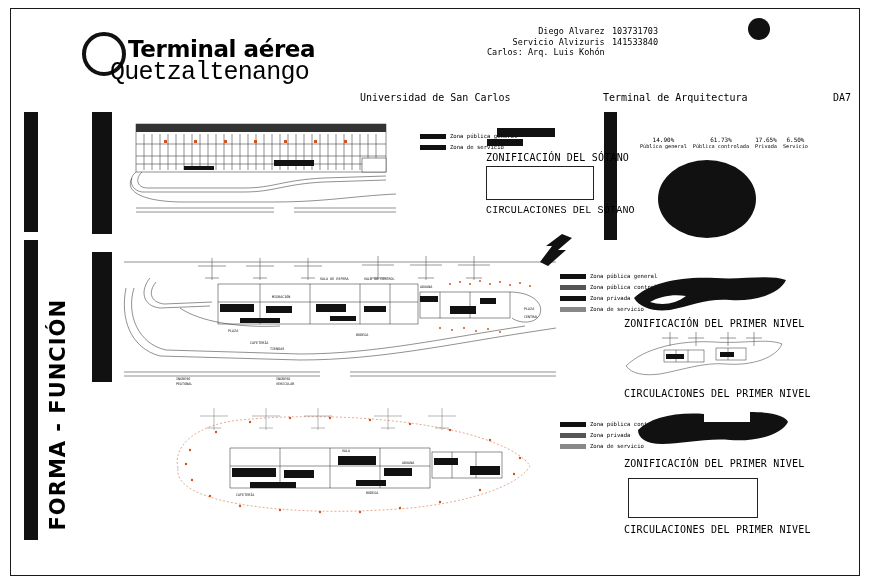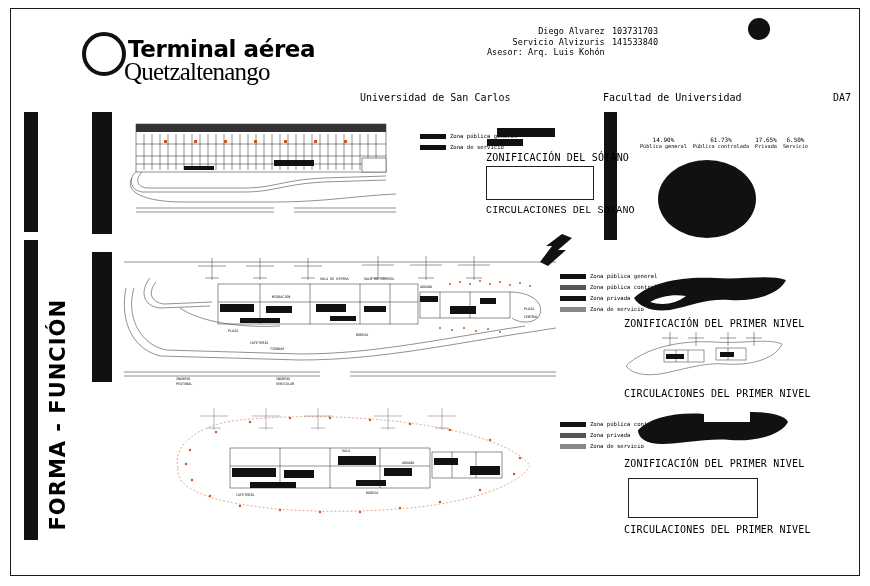--- a/index.html
+++ b/index.html
@@ -42,23 +42,23 @@
     left: 128px;
     top: 36px;
     font-family: "DejaVu Sans", sans-serif;
     font-weight: bold;
     font-size: 23px;
     letter-spacing: -0.4px;
     white-space: nowrap;
   }
   .title-2 {
     position: absolute;
-    left: 124px;
+    left: 110px;
     top: 58px;
-    font-family: Liberation Serif, serif;
+    font-family: Liberation Mono, monospace;
     font-weight: normal;
     font-size: 25px;
     letter-spacing: -0.8px;
     white-space: nowrap;
   }
 
   .credits {
     position: absolute;
     left: 487px;
     top: 26px;
@@ -223,26 +223,26 @@
   <div class="credits">
     <div class="row">
       <span>Diego Alvarez</span>
       <span class="code">103731703</span>
     </div>
     <div class="row">
       <span>Servicio Alvizuris</span>
       <span class="code">141533840</span>
     </div>
     <div class="row">
-      <span>Asesor: Arq. Luis Kohón</span>
+      <span>Carlos: Arq. Luis Kohón</span>
     </div>
   </div>
 
   <div class="subline univ">Universidad de San Carlos</div>
-  <div class="subline fac">Facultad de Universidad</div>
+  <div class="subline fac">Terminal de Arquitectura</div>
   <div class="subline code">DA7</div>
   <div class="dot-mark"></div>
 
   <div class="vbar one"></div>
   <div class="vbar two"></div>
   <div class="vtext-wrap">
     <div class="vtext-inner">FORMA - FUNCIÓN</div>
   </div>
 
   <div class="blackblock bb1"></div>

